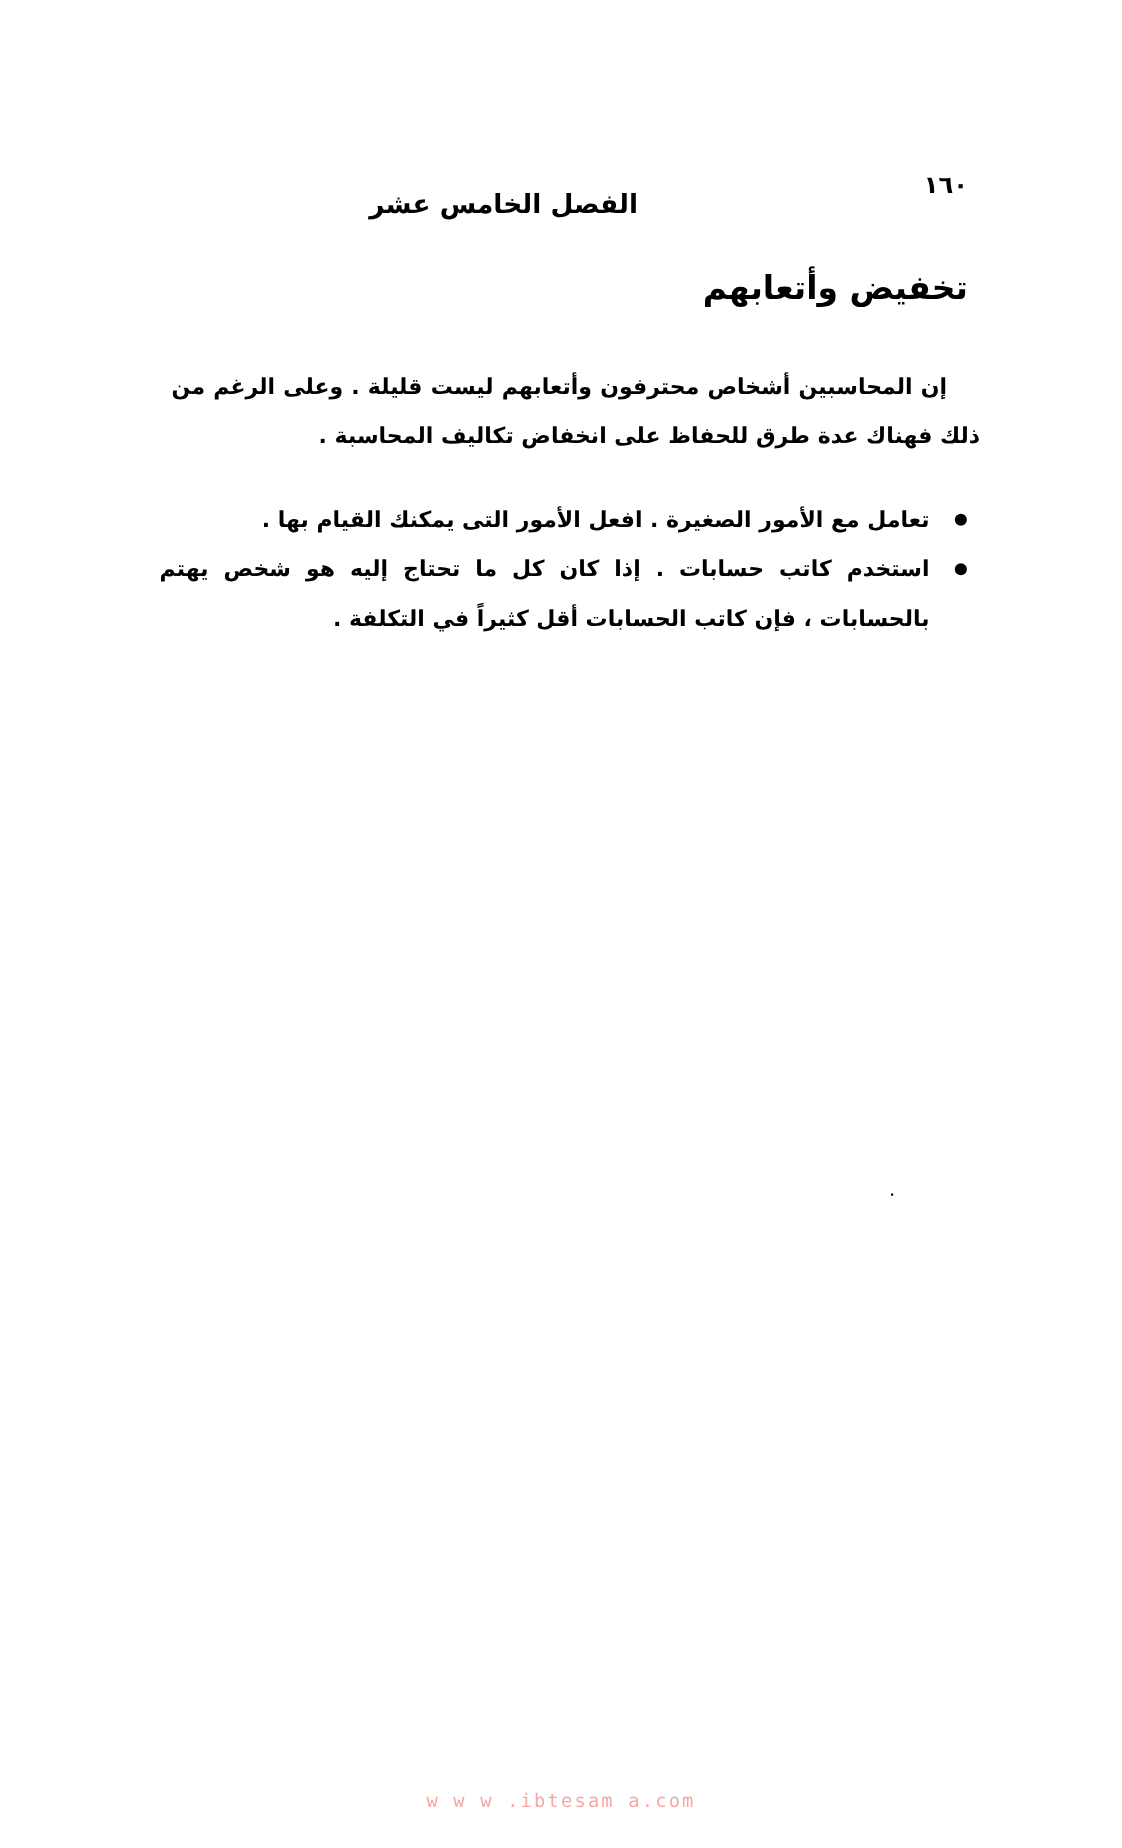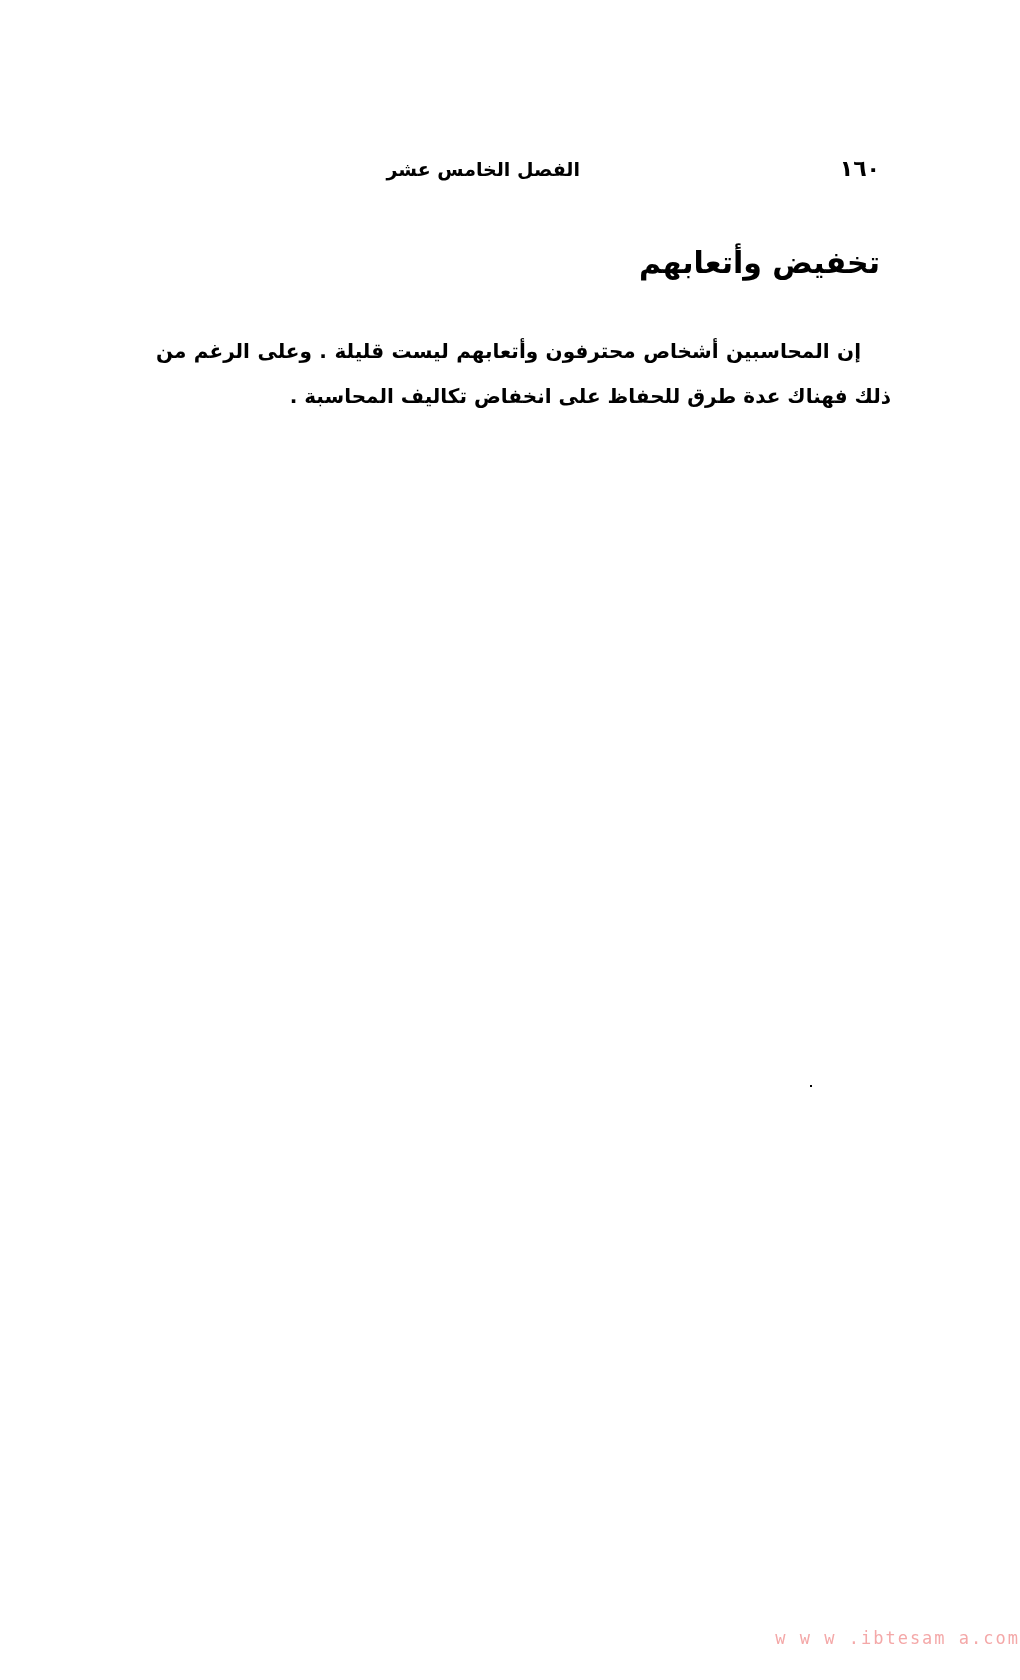--- a/index.html
+++ b/index.html
@@ -1,40 +1,48 @@
 <!DOCTYPE html>
 <html><head>
 <meta charset="utf-8">
 <style>
   html, body { margin: 0; padding: 0; background: #ffffff; }
   body { width: 1020px; height: 1680px; position: relative; overflow: hidden;
          font-family: "DejaVu Sans", sans-serif; color: #000; }
   .page-header { position: absolute; top: 156px; left: 420px; width: 460px; height: 36px; direction: rtl; }
   .page-number { position: absolute; right: 0; top: 0; font-size: 22px; font-weight: bold; margin-left: 24px; }
-  .chapter-title { position: absolute; right: 300px; top: 2px; font-size: 19px; font-weight: bold; white-space: nowrap; }
+  .chapter-title { position: absolute; right: 300px; top: 16px; font-size: 24px; font-weight: bold; white-space: nowrap; }
   .section-heading { position: absolute; top: 245px; right: 140px; font-size: 30px; font-weight: bold; direction: rtl; white-space: nowrap; }
   .intro { position: absolute; top: 318px; left: 145px; width: 735px; direction: rtl; text-align: justify;
            text-align-last: right; font-size: 20px; font-weight: bold; line-height: 45px; text-indent: 30px; margin: 11px; }
   .bullets { position: absolute; top: 450px; left: 145px; width: 700px; direction: rtl; margin: 0; padding: 0; list-style: none; }
   .bullet-item { position: relative; font-size: 20px; font-weight: bold; line-height: 45px; text-align: justify; text-align-last: right; margin: 0; }
   .bullet-dot { position: absolute; right: -34px; top: 17px; width: 11px; height: 11px; background: #000; border-radius: 50%; }
   .stray-dot { position: absolute; left: 810px; top: 1085px; width: 2px; height: 2px; background: #000; }
-  .watermark { position: absolute; top: 1628px; left: 0; width: 1020px; text-align: right;
+  .watermark { position: absolute; top: 1628px; left: 0; width: 1020px; text-align: center;
                font-family: "DejaVu Sans Mono", monospace; font-size: 17px; color: #f4a8a8; letter-spacing: 2px; }
 </style>
 </head>
 <body>
 
 <div class="page-header">
   <span class="page-number">١٦٠</span>
   <span class="chapter-title">الفصل الخامس عشر</span>
 </div>
 
 <div class="section-heading">تخفيض وأتعابهم</div>
 
 <p class="intro">إن المحاسبين أشخاص محترفون وأتعابهم ليست قليلة . وعلى الرغم من ذلك فهناك عدة طرق للحفاظ على انخفاض تكاليف المحاسبة .</p>
 
 <ul class="bullets">
+  <li class="bullet-item">
+    <span class="bullet-dot"></span>
+    <span>تعامل مع الأمور الصغيرة . افعل الأمور التى يمكنك القيام بها .</span>
+  </li>
+  <li class="bullet-item">
+    <span class="bullet-dot"></span>
+    <span>استخدم كاتب حسابات . إذا كان كل ما تحتاج إليه هو شخص يهتم بالحسابات ، فإن كاتب الحسابات أقل كثيراً في التكلفة .</span>
+  </li>
 </ul>
 
 <div class="stray-dot"></div>
 
 <div class="watermark">w w w .ibtesam a.com</div>
 
 </body></html>

